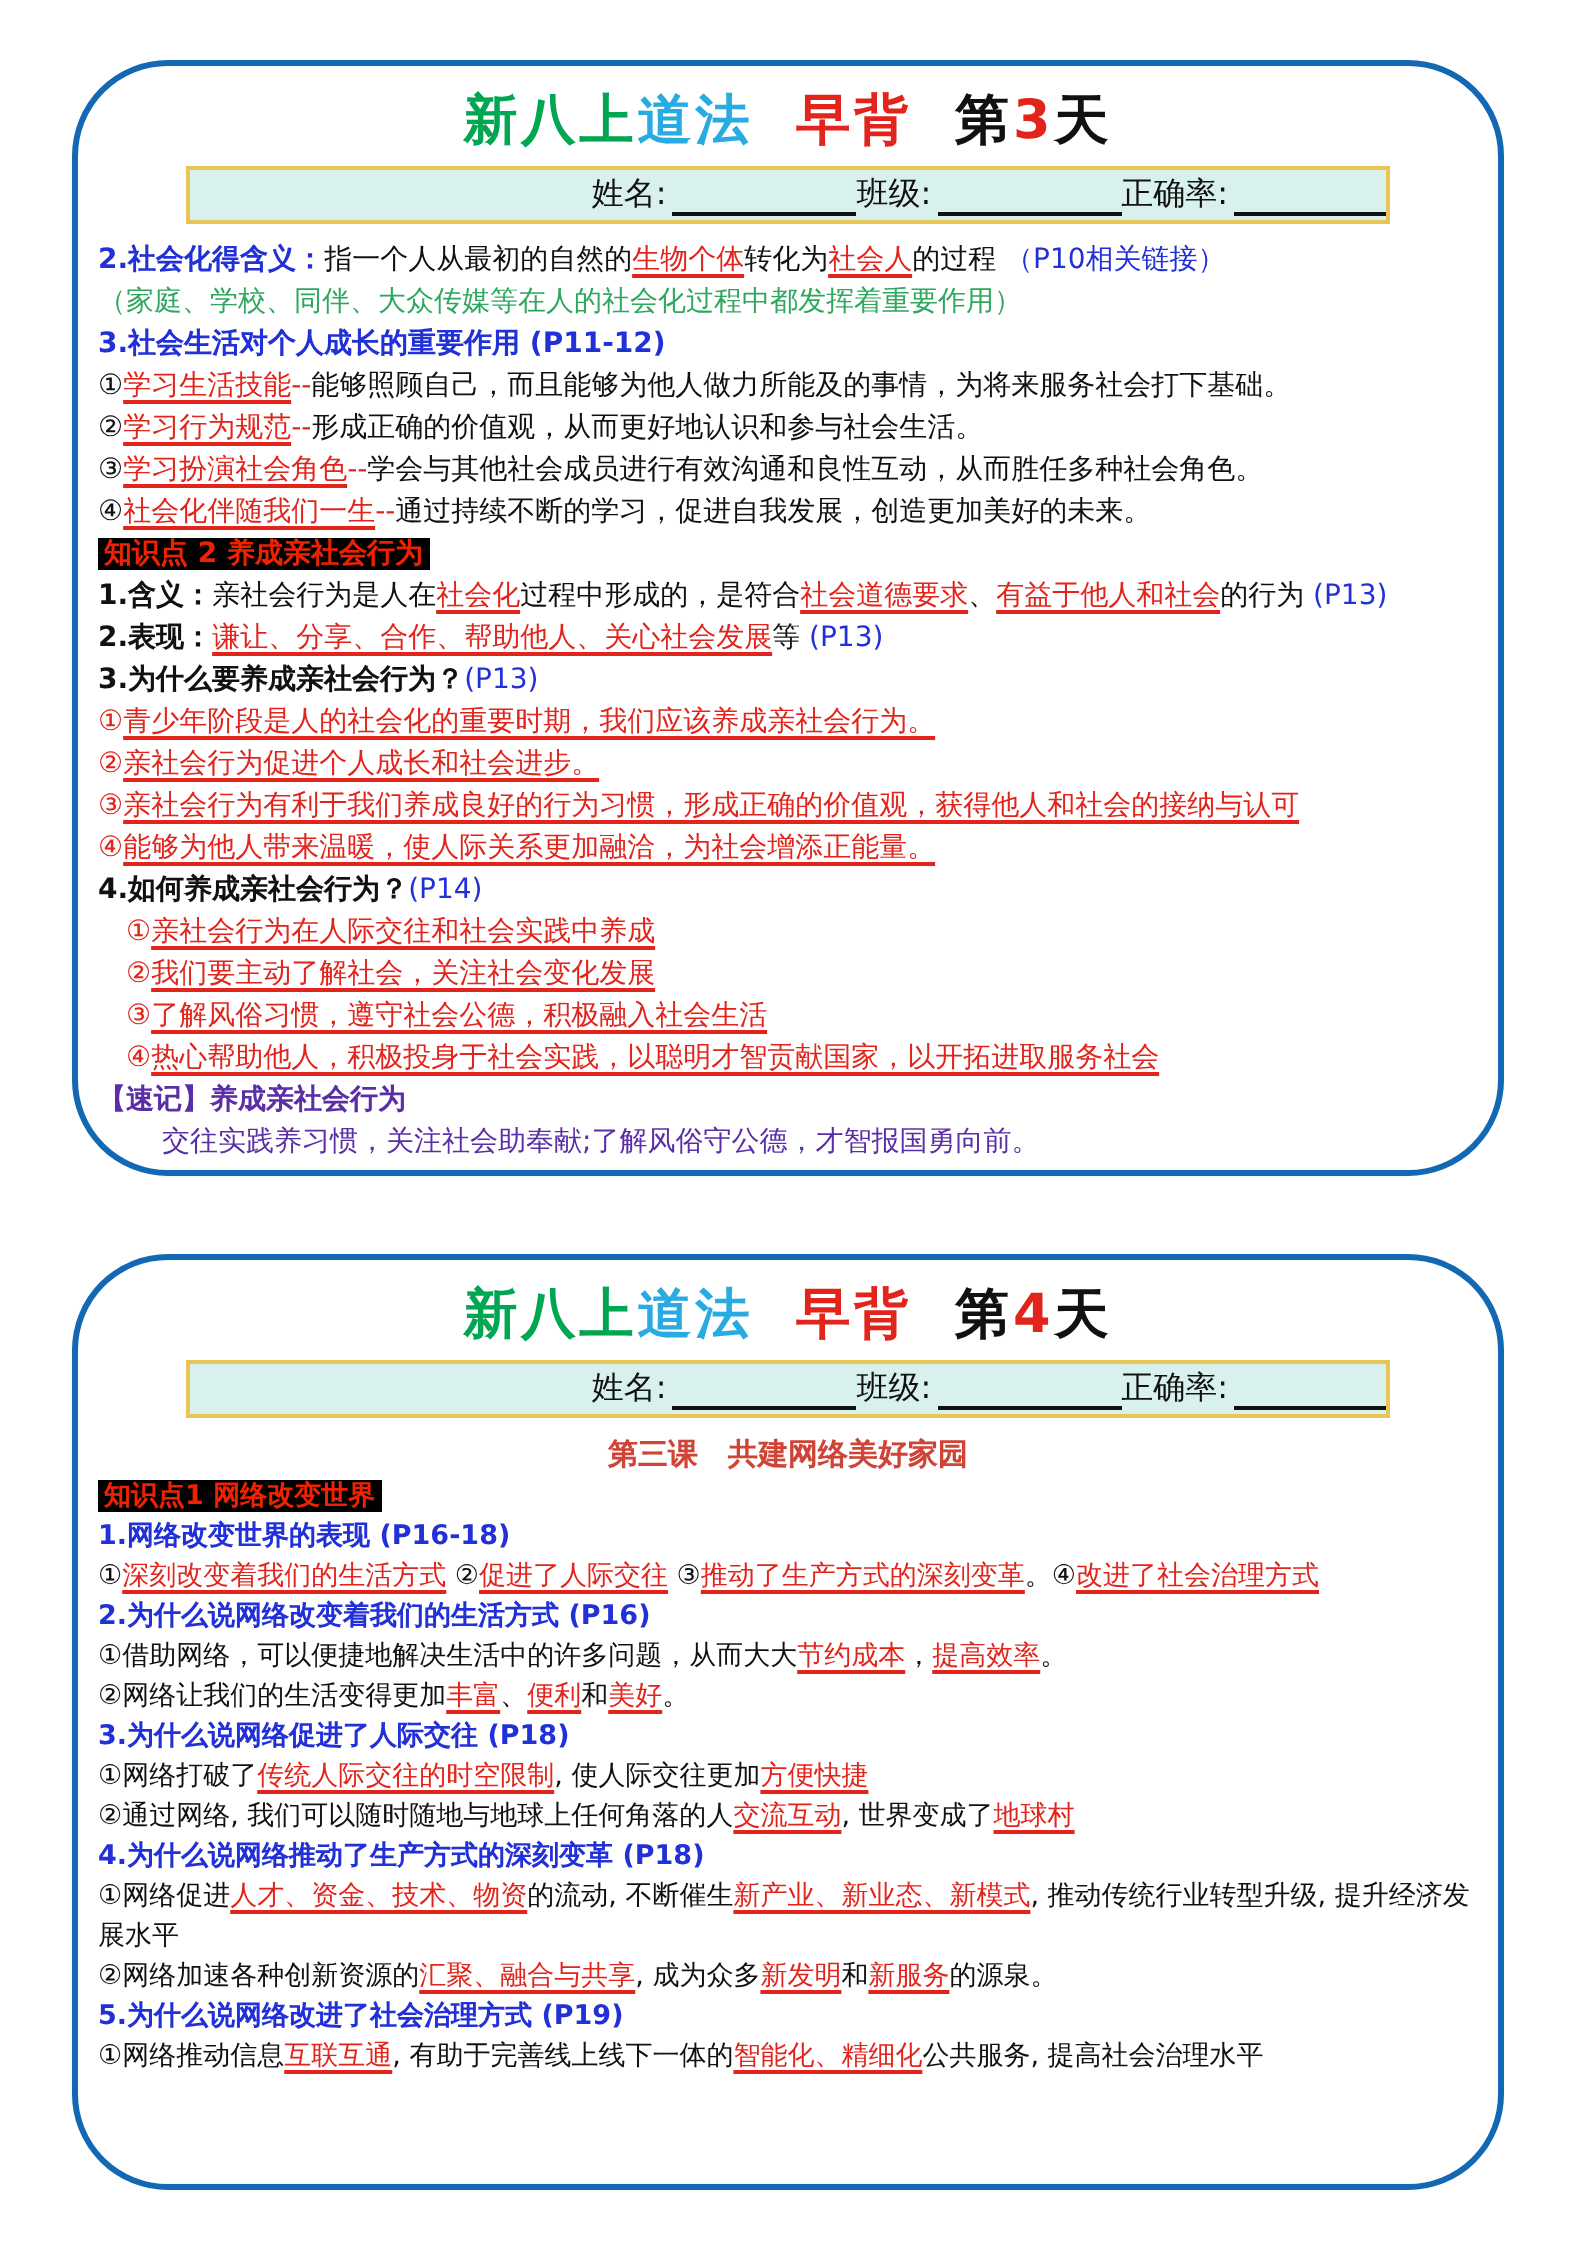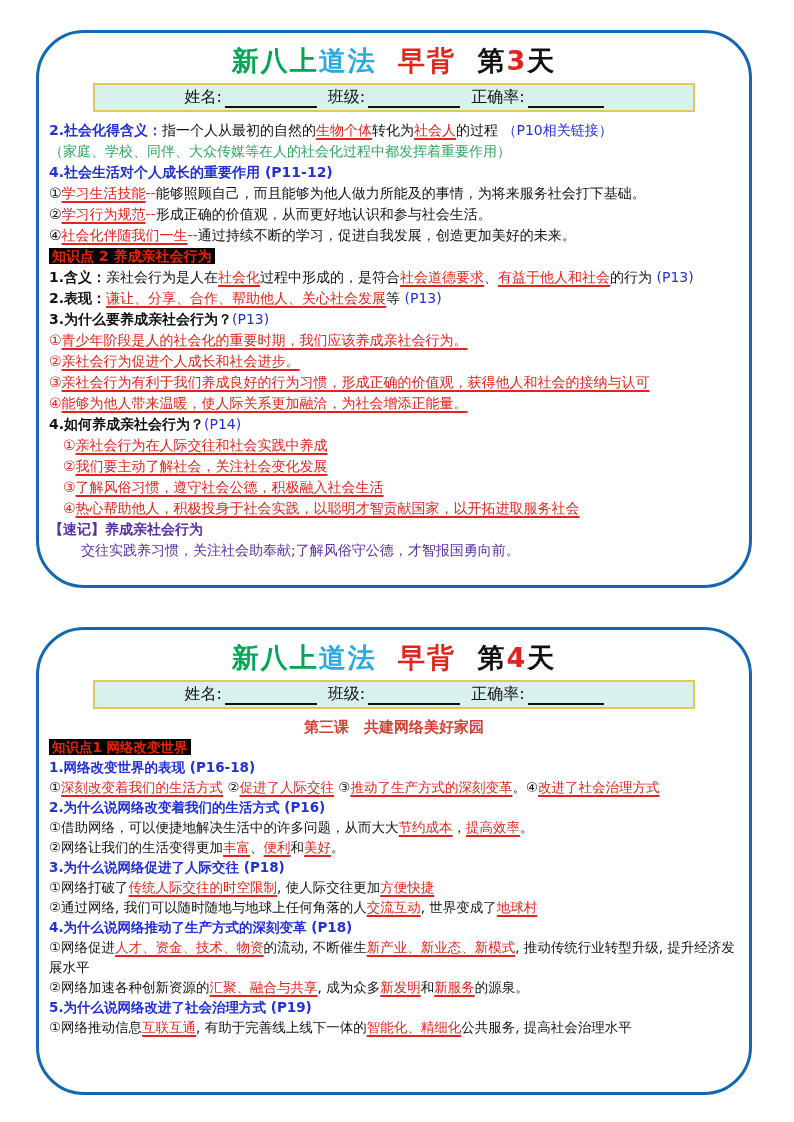--- a/index.html
+++ b/index.html
@@ -35,22 +35,21 @@
   .t-red{color:#e2251c;margin-right:10px;}
   .t-black{color:#111111;}
   .t-daynum{color:#e2251c;}
   .info-bar{
     margin:2px 46px 6px 46px;
     height:25px;
     background:#d9f1ec;
     border:2px solid #e7c657;
     display:flex;
     align-items:center;
-    justify-content:center;
-    gap:11px;
+    justify-content:flex-end;
   }
   .info-group{display:inline-flex;align-items:flex-end;font-size:16px;color:#111;}
   .blank{display:inline-block;width:92px;height:15px;border-bottom:2px solid #111;margin-left:3px;}
   .blank.short{width:76px;}
   .content{padding:2px 2px 0 2px;}
   .line{font-size:14px;line-height:21px;color:#111;white-space:normal;}
   .c2 .line{font-size:13.5px;line-height:20px;}
   .line.center{text-align:center;}
   .line.ind1{padding-left:14px;}
   .s-k{color:#111111;}
@@ -86,23 +85,24 @@
           <span class="blank"></span>
         </span>
       <span class="info-group">
           <span>正确率:</span>
           <span class="blank short"></span>
         </span>
     </div>
     <div class="content">
         <div class="line"><span class="s-blb">2.社会化得含义：</span><span class="s-k">指一个人从最初的自然的</span><span class="s-ru">生物个体</span><span class="s-k">转化为</span><span class="s-ru">社会人</span><span class="s-k">的过程 </span><span class="s-bl">（P10相关链接）</span></div>
         <div class="line"><span class="s-g">（家庭、学校、同伴、大众传媒等在人的社会化过程中都发挥着重要作用）</span></div>
-        <div class="line"><span class="s-blb">4.社会生活对个人成长的重要作用 (P11-12)</span></div>
+        <div class="line"><span class="s-blb">3.社会生活对个人成长的重要作用 (P11-12)</span></div>
         <div class="line"><span class="s-k">①</span><span class="s-ru">学习生活技能</span><span class="s-r">--</span><span class="s-k">能够照顾自己，而且能够为他人做力所能及的事情，为将来服务社会打下基础。</span></div>
         <div class="line"><span class="s-k">②</span><span class="s-ru">学习行为规范</span><span class="s-r">--</span><span class="s-k">形成正确的价值观，从而更好地认识和参与社会生活。</span></div>
+        <div class="line"><span class="s-k">③</span><span class="s-ru">学习扮演社会角色</span><span class="s-r">--</span><span class="s-k">学会与其他社会成员进行有效沟通和良性互动，从而胜任多种社会角色。</span></div>
         <div class="line"><span class="s-k">④</span><span class="s-ru">社会化伴随我们一生</span><span class="s-r">--</span><span class="s-k">通过持续不断的学习，促进自我发展，创造更加美好的未来。</span></div>
         <div class="line"><span class="s-hl">知识点 2 养成亲社会行为</span></div>
         <div class="line"><span class="s-kb">1.含义：</span><span class="s-k">亲社会行为是人在</span><span class="s-ru">社会化</span><span class="s-k">过程中形成的，是符合</span><span class="s-ru">社会道德要求</span><span class="s-k">、</span><span class="s-ru">有益于他人和社会</span><span class="s-k">的行为 </span><span class="s-bl">(P13)</span></div>
         <div class="line"><span class="s-kb">2.表现：</span><span class="s-ru">谦让、分享、合作、帮助他人、关心社会发展</span><span class="s-k">等 </span><span class="s-bl">(P13)</span></div>
         <div class="line"><span class="s-kb">3.为什么要养成亲社会行为？</span><span class="s-bl">(P13)</span></div>
         <div class="line"><span class="s-r">①</span><span class="s-ru">青少年阶段是人的社会化的重要时期，我们应该养成亲社会行为。</span></div>
         <div class="line"><span class="s-r">②</span><span class="s-ru">亲社会行为促进个人成长和社会进步。</span></div>
         <div class="line"><span class="s-r">③</span><span class="s-ru">亲社会行为有利于我们养成良好的行为习惯，形成正确的价值观，获得他人和社会的接纳与认可</span></div>
         <div class="line"><span class="s-r">④</span><span class="s-ru">能够为他人带来温暖，使人际关系更加融洽，为社会增添正能量。</span></div>
         <div class="line"><span class="s-kb">4.如何养成亲社会行为？</span><span class="s-bl">(P14)</span></div>

